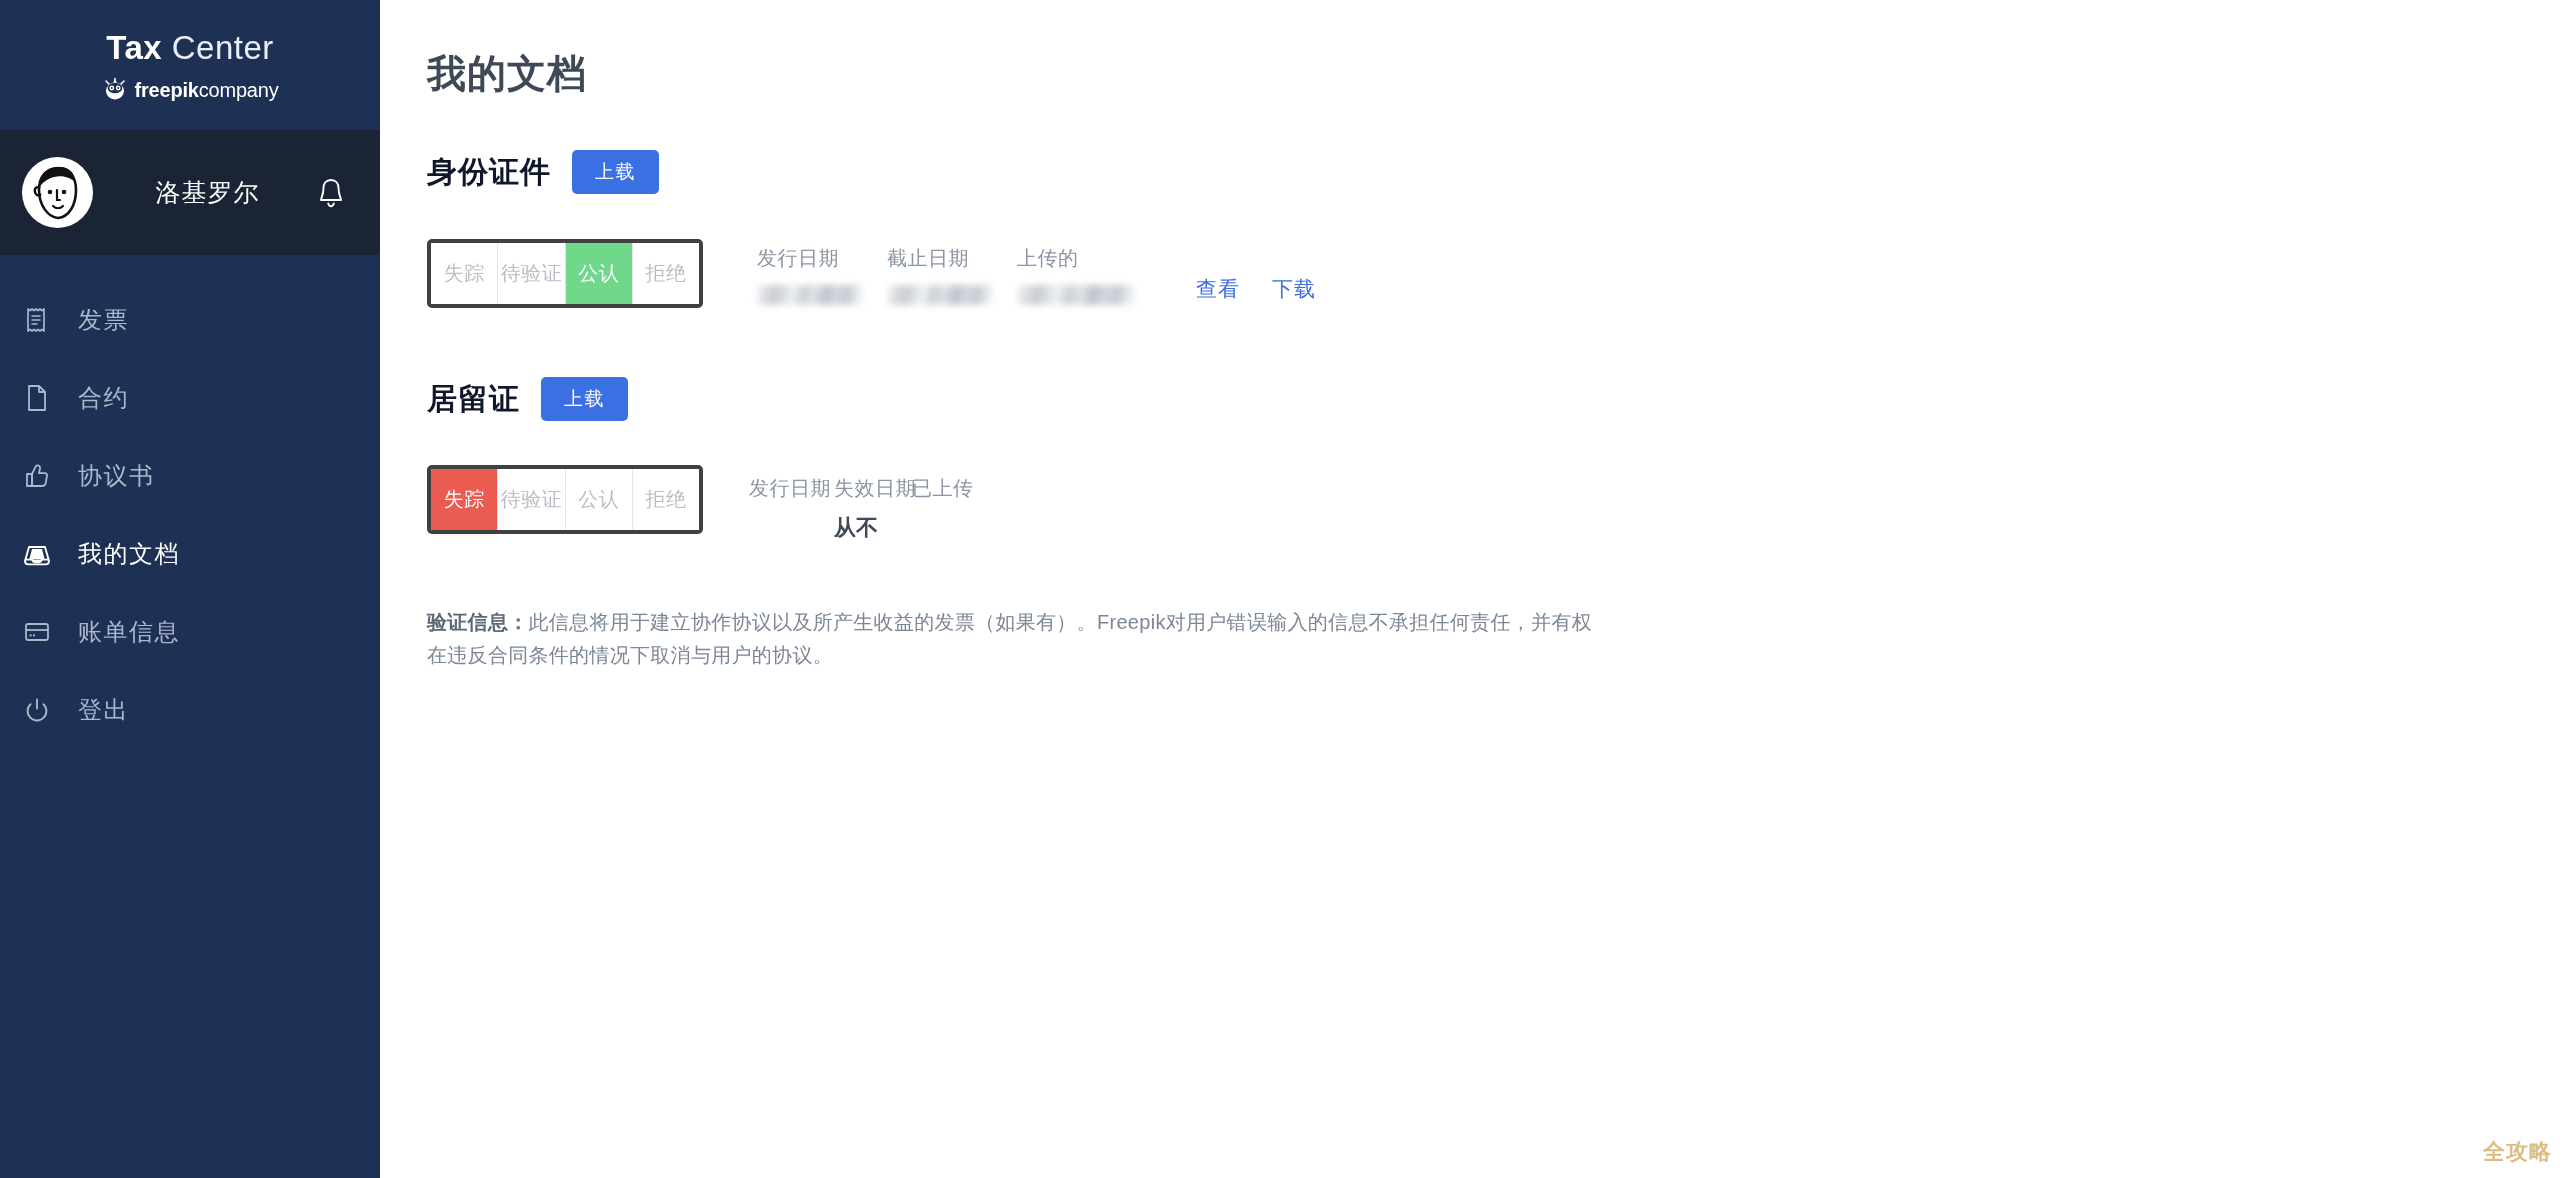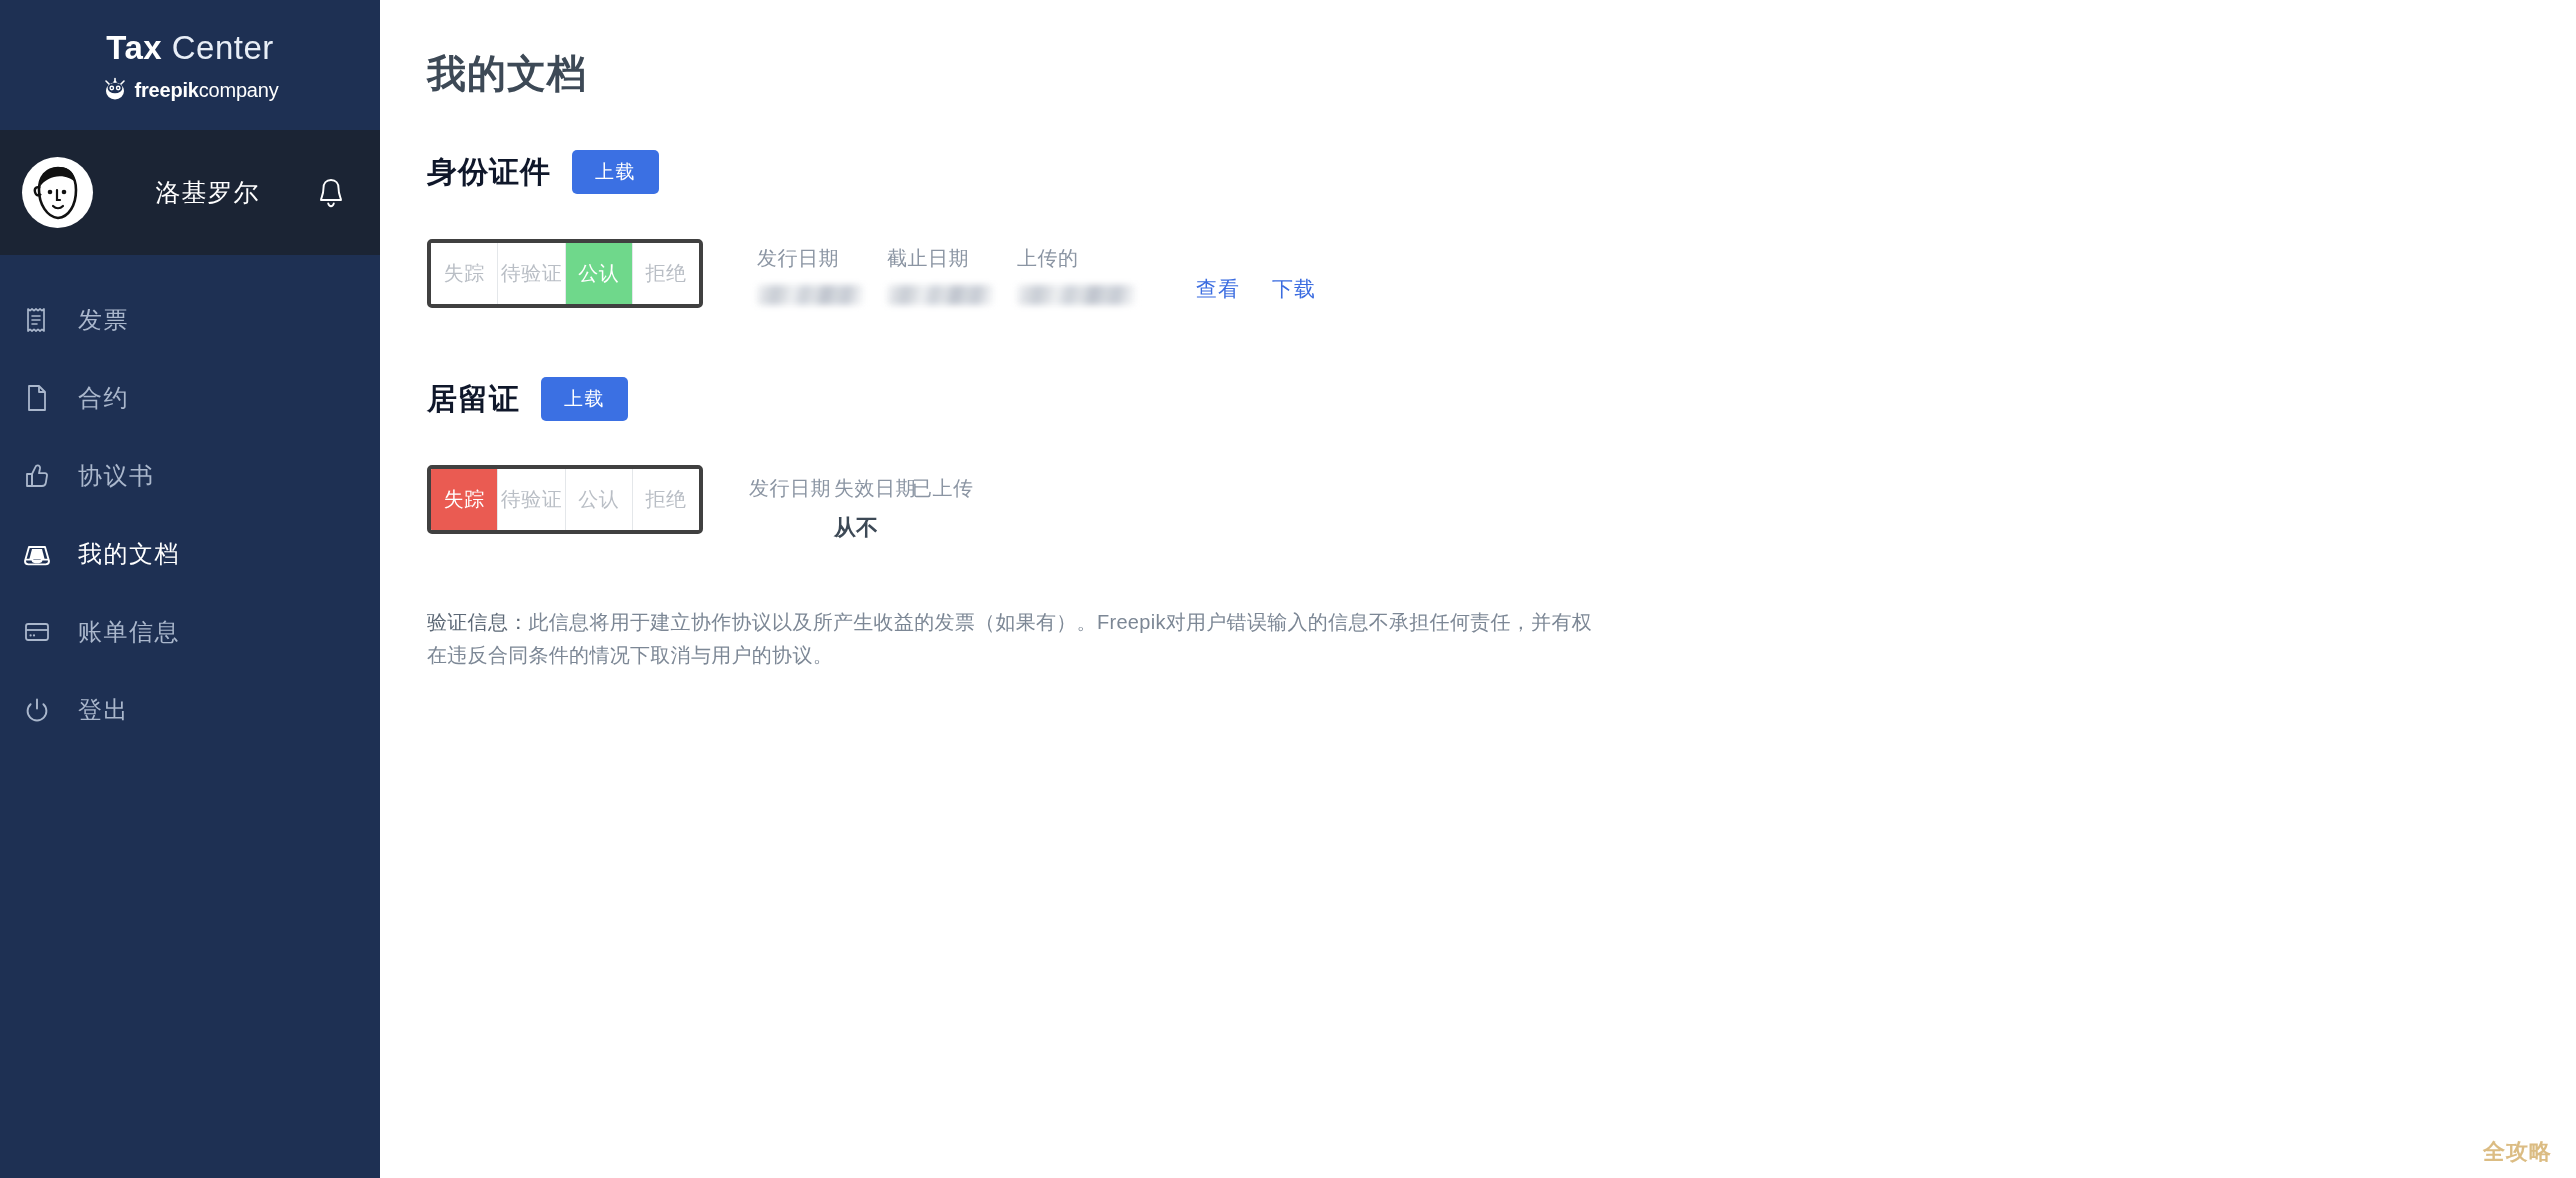--- a/index.html
+++ b/index.html
@@ -240,21 +240,21 @@
     white-space: nowrap;
   }
 
   .note {
     max-width: 1171px;
     font-size: 20px;
     line-height: 1.65;
     color: #7c8795;
     letter-spacing: 0.3px;
   }
-  .note b { color: #5c6876; font-weight: 400; text-align: right; }
+  .note b { color: #5c6876; font-weight: 700; text-align: right; }
 
   .watermark {
     position: absolute;
     right: 24px;
     bottom: 12px;
     font-size: 22px;
     font-weight: 700;
     color: #d9b779;
     letter-spacing: 1px;
     opacity: 0.92;

